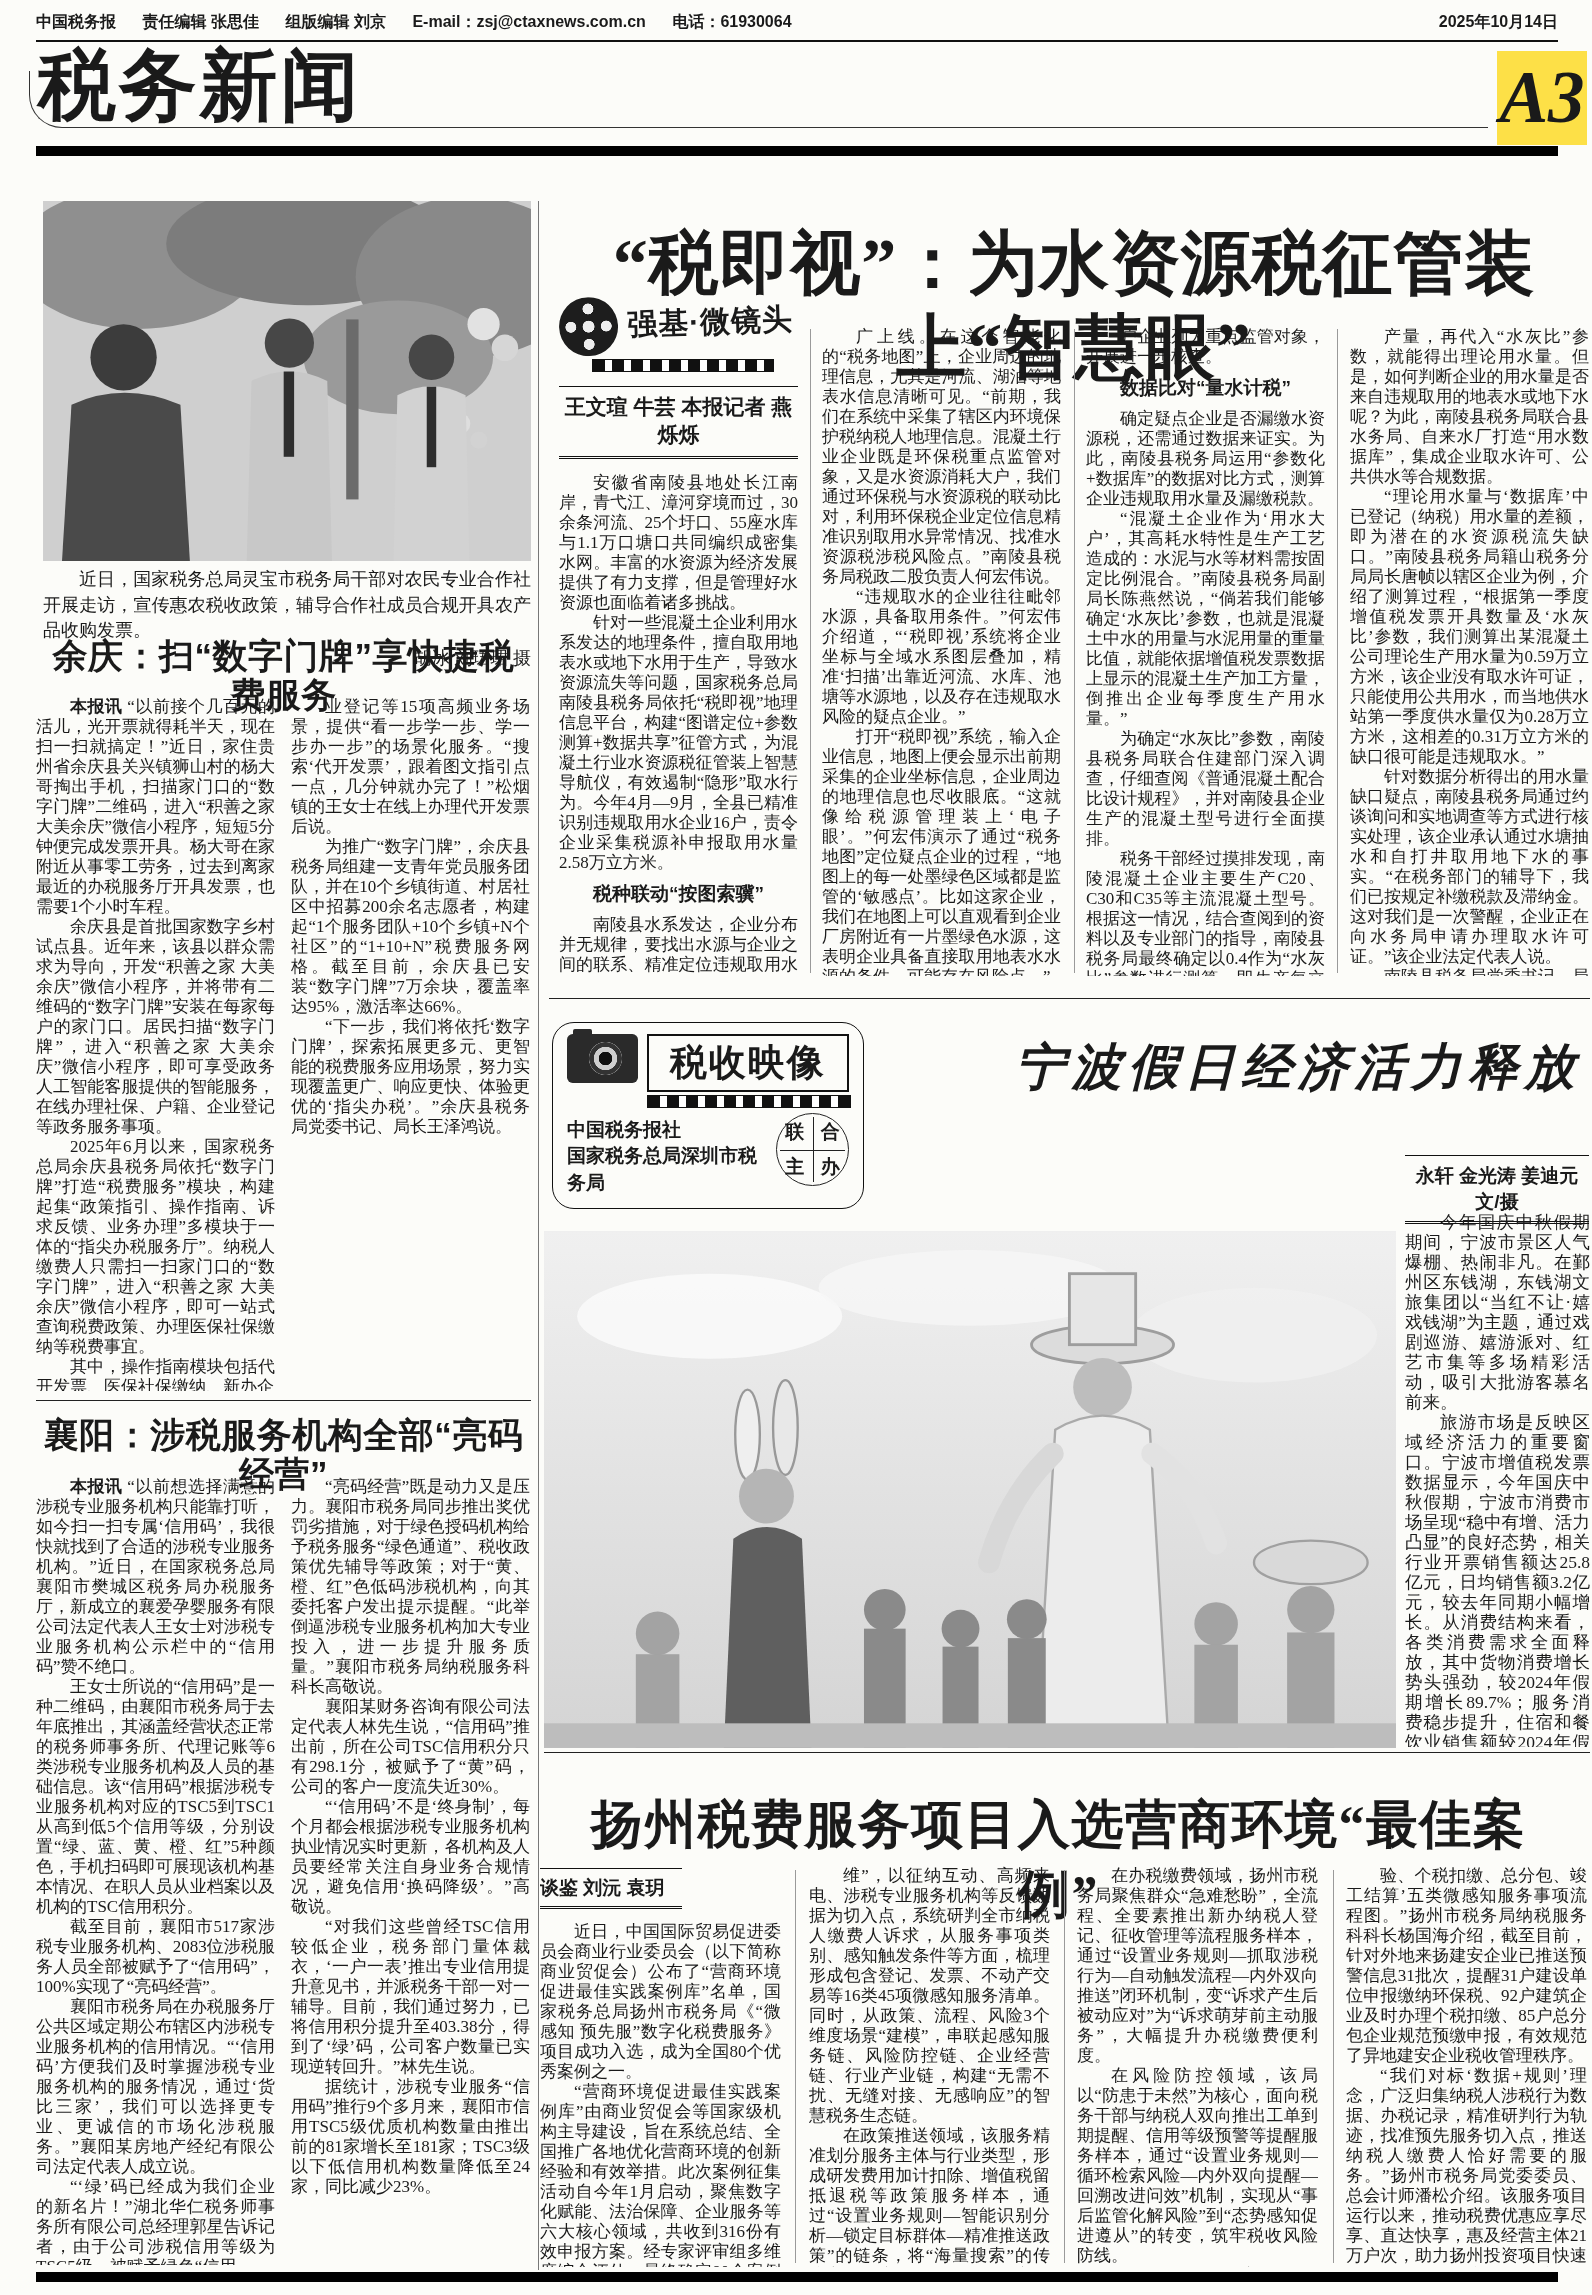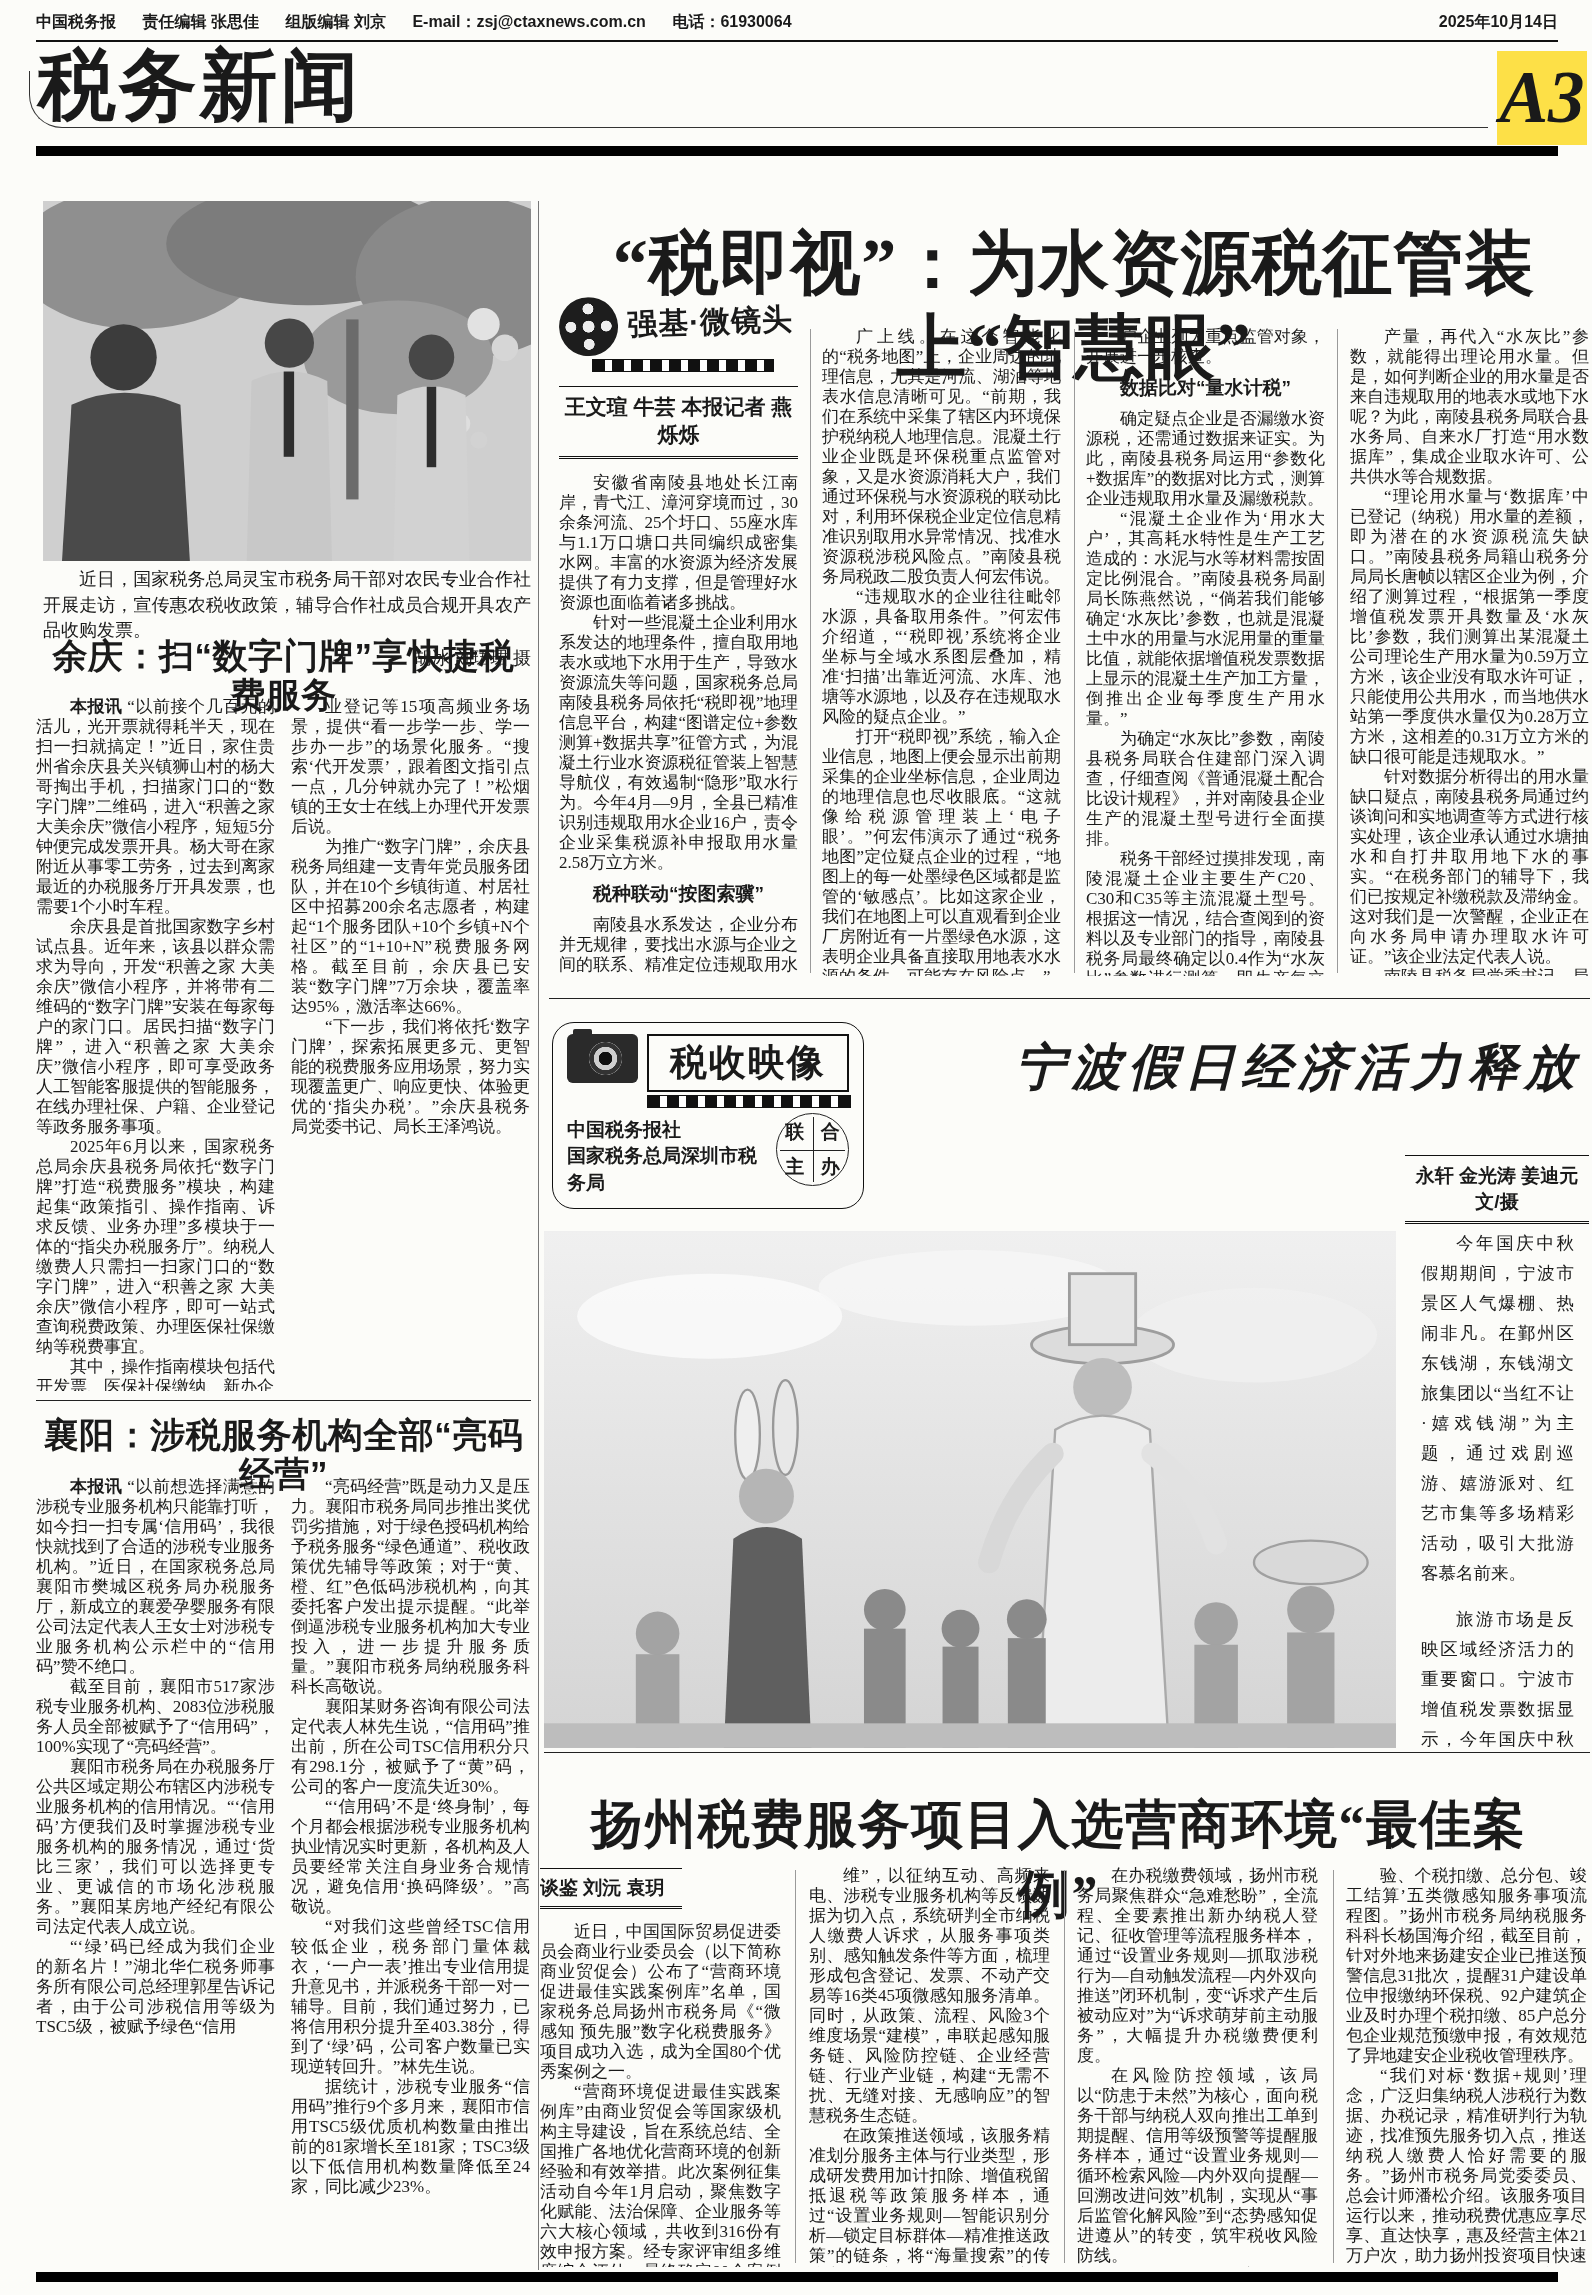--- a/index.html
+++ b/index.html
@@ -74,21 +74,21 @@
   .sy-orgs{margin-top:8.5px;font-family:"Liberation Sans","DejaVu Sans",sans-serif;font-weight:bold;
            font-size:19px;line-height:26.5px;width:204px;float:left;}
   .seal{width:71px;height:71px;border:1.9px solid #222;border-radius:50%;float:right;margin-top:4.7px;
         position:relative;display:grid;grid-template-columns:1fr 1fr;grid-template-rows:1fr 1fr;}
   .seal::before{content:"";position:absolute;left:50%;top:2.8px;bottom:2.8px;width:0.9px;background:#222;}
   .seal::after{content:"";position:absolute;top:50%;left:2.8px;right:2.8px;height:0.9px;background:#222;}
   .seal span{display:flex;align-items:center;justify-content:center;font-size:19px;font-weight:bold;}
   
   .photo{background:#dcdcdc;}
   
-  .nb-para{margin:16px;text-indent:2em;text-align:justify;font-size:17.5px;line-height:30px;}
+  .nb-para{margin:0;text-indent:2em;text-align:justify;font-size:17.5px;line-height:20px;}
 </style>
 </head>
 <body>
 
 <div class="page">
 
   <div class="abs topbar">
     <span>中国税务报</span>
     <span>责任编辑 张思佳</span>
     <span>组版编辑 刘京</span>
@@ -149,20 +149,21 @@
       <p class="para">业登记等15项高频业务场景，提供“看一步学一步、学一步办一步”的场景化服务。“搜索‘代开发票’，跟着图文指引点一点，几分钟就办完了！”松烟镇的王女士在线上办理代开发票后说。</p>
       <p class="para">为推广“数字门牌”，余庆县税务局组建一支青年党员服务团队，并在10个乡镇街道、村居社区中招募200余名志愿者，构建起“1个服务团队+10个乡镇+N个社区”的“1+10+N”税费服务网格。截至目前，余庆县已安装“数字门牌”7万余块，覆盖率达95%，激活率达66%。</p>
       <p class="para">“下一步，我们将依托‘数字门牌’，探索拓展更多元、更智能的税费服务应用场景，努力实现覆盖更广、响应更快、体验更优的‘指尖办税’。”余庆县税务局党委书记、局长王泽鸿说。</p>
     </div>
 
   <div class="abs hline" style="left:36px;top:1400px;width:495px;"></div>
 
   <div class="abs hl-left" style="left:36px;top:1416px;">襄阳：涉税服务机构全部“亮码经营”</div>
   <div class="abs colbox" style="left:36px;top:1477px;width:239px;height:788px;">
       <p class="para"><b>本报讯</b> “以前想选择满意的涉税专业服务机构只能靠打听，如今扫一扫专属‘信用码’，我很快就找到了合适的涉税专业服务机构。”近日，在国家税务总局襄阳市樊城区税务局办税服务厅，新成立的襄爱孕婴服务有限公司法定代表人王女士对涉税专业服务机构公示栏中的“信用码”赞不绝口。</p>
+      <p class="para">王女士所说的“信用码”是一种二维码，由襄阳市税务局于去年底推出，其涵盖经营状态正常的税务师事务所、代理记账等6类涉税专业服务机构及人员的基础信息。该“信用码”根据涉税专业服务机构对应的TSC5到TSC1从高到低5个信用等级，分别设置“绿、蓝、黄、橙、红”5种颜色，手机扫码即可展现该机构基本情况、在职人员从业档案以及机构的TSC信用积分。</p>
       <p class="para">截至目前，襄阳市517家涉税专业服务机构、2083位涉税服务人员全部被赋予了“信用码”，100%实现了“亮码经营”。</p>
       <p class="para">襄阳市税务局在办税服务厅公共区域定期公布辖区内涉税专业服务机构的信用情况。“‘信用码’方便我们及时掌握涉税专业服务机构的服务情况，通过‘货比三家’，我们可以选择更专业、更诚信的市场化涉税服务。”襄阳某房地产经纪有限公司法定代表人成立说。</p>
       <p class="para">“‘绿’码已经成为我们企业的新名片！”湖北华仁税务师事务所有限公司总经理郭星告诉记者，由于公司涉税信用等级为TSC5级，被赋予绿色“信用</p>
     </div>
   <div class="abs colbox" style="left:291px;top:1477px;width:239px;height:788px;">
       <p class="para">“亮码经营”既是动力又是压力。襄阳市税务局同步推出奖优罚劣措施，对于绿色授码机构给予税务服务“绿色通道”、税收政策优先辅导等政策；对于“黄、橙、红”色低码涉税机构，向其委托客户发出提示提醒。“此举倒逼涉税专业服务机构加大专业投入，进一步提升服务质量。”襄阳市税务局纳税服务科科长高敬说。</p>
       <p class="para">襄阳某财务咨询有限公司法定代表人林先生说，“信用码”推出前，所在公司TSC信用积分只有298.1分，被赋予了“黄”码，公司的客户一度流失近30%。</p>
       <p class="para">“‘信用码’不是‘终身制’，每个月都会根据涉税专业服务机构执业情况实时更新，各机构及人员要经常关注自身业务合规情况，避免信用‘换码降级’。”高敬说。</p>
       <p class="para">“对我们这些曾经TSC信用较低企业，税务部门量体裁衣，‘一户一表’推出专业信用提升意见书，并派税务干部一对一辅导。目前，我们通过努力，已将信用积分提升至403.38分，得到了‘绿’码，公司客户数量已实现逆转回升。”林先生说。</p>
       <p class="para">据统计，涉税专业服务“信用码”推行9个多月来，襄阳市信用TSC5级优质机构数量由推出前的81家增长至181家；TSC3级以下低信用机构数量降低至24家，同比减少23%。</p>

